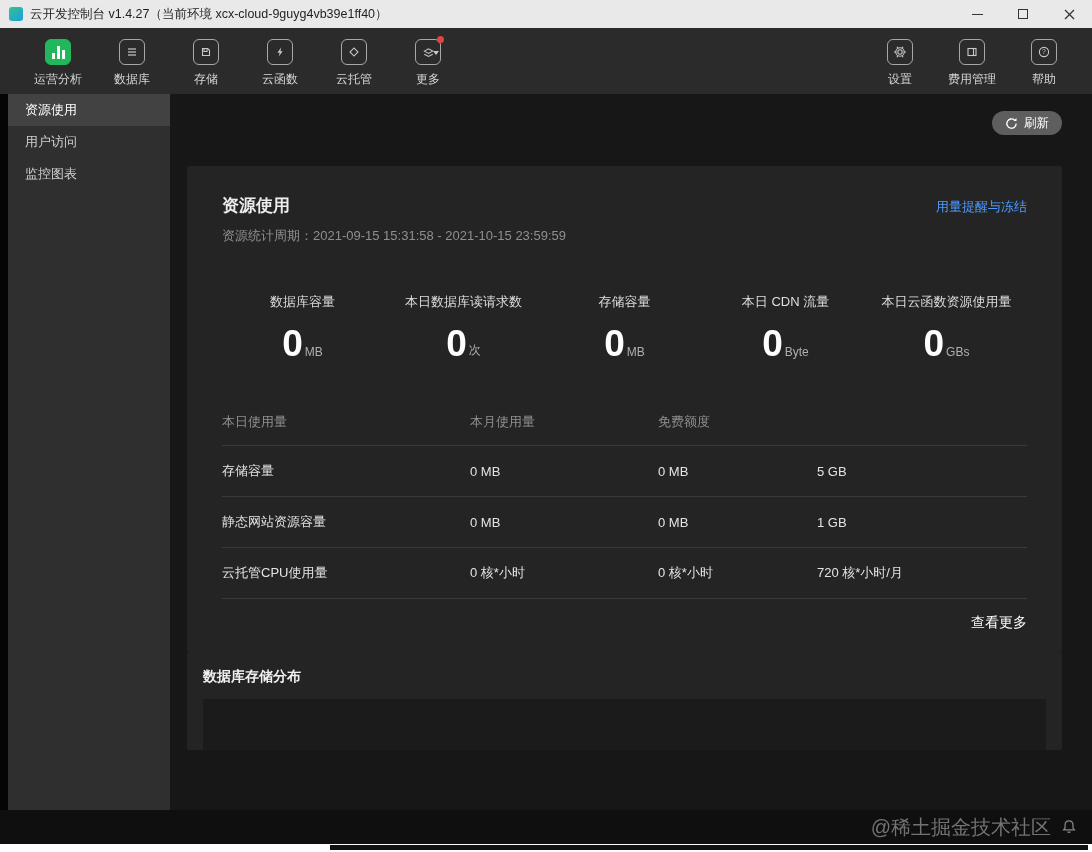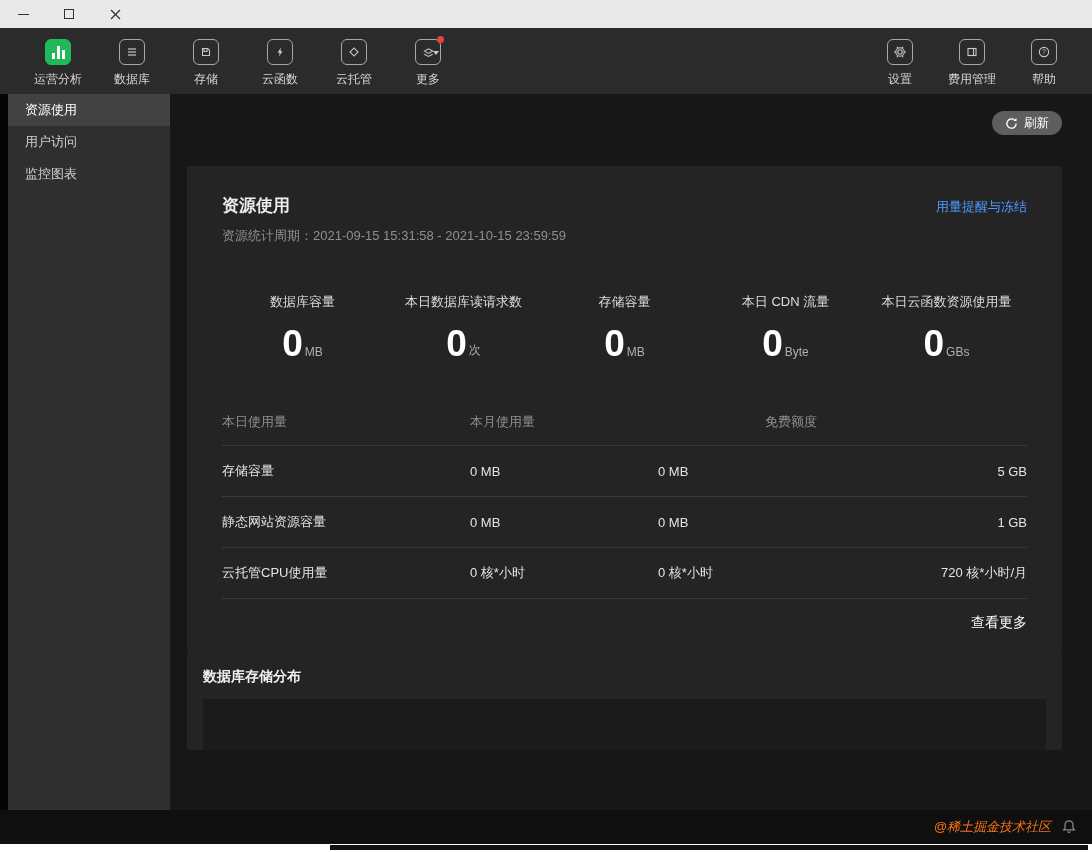--- a/index.html
+++ b/index.html
@@ -50,42 +50,46 @@
   .stats { display:flex; margin-top:36px; }
   .stat { flex:1; text-align:center;margin-top:12px; }
   .stat-label { font-size:13px; color:#dedede; }
   .stat-value { margin-top:17px; display:flex; justify-content:center; align-items:flex-end; }
   .stat-value .num { font-size:37px; font-weight:700; color:#fff; line-height:0.85; }
   .stat-value .unit { font-size:12px; color:#b0b0b0; margin-left:2px; }
 
   .rtable { margin-top:46px; }
   .trow { display:grid; grid-template-columns:248px 188px 1fr 210px; align-items:center; padding:16px 0; border-bottom:1px solid #3a3a3a; font-size:13px; color:#e3e3e3; }
   .trow.head { color:#8f8f8f; padding:8px 0 14px; }
-  .tcell.right { text-align:right; }
+  .tcell.right { }
   .more-row { text-align:right; padding:14px 0 4px; }
   .more-link { font-size:14px; color:#ffffff; cursor:pointer; }
 
   .card2 { height:98px; padding:16px; overflow:hidden; }
   .card2-title { font-size:14px; font-weight:700; color:#f0f0f0; }
   .chart-area { margin-top:13px; background:#1b1b1c; height:76px; }
 
   
   .bottom-bar { flex:0 0 34px; background:#0f0f0f; display:flex; align-items:center; justify-content:flex-end; gap:9px; padding-right:14px; }
-  .watermark { color:#f97316; font-size:13px;font-style:italic; }
+  .watermark { color:#737373; font-size:20px; }
   .bottom-strip { flex:0 0 8px; background:#fff; position:relative; }
   .strip-bar { position:absolute; left:330px; right:4px; top:1px; height:5px; background:#111; }
 
   svg { display:block; }
 </style>
 </head>
 <body>
 
 <div class="window">
 
   <div class="titlebar">
+    <div class="titlebar-left">
+      <span class="app-logo"></span>
+      <span class="title-text">云开发控制台 v1.4.27（当前环境 xcx-cloud-9guyg4vb39e1ff40）</span>
+    </div>
     <div class="window-controls">
       <button class="win-btn">
           <span class="icon-min"></span>
         </button>
       <button class="win-btn">
           <span class="icon-max"></span>
         </button>
       <button class="win-btn">
         <svg width="11" height="11" viewBox="0 0 11 11">
             <line x1="1" y1="1" x2="10" y2="10" stroke="#333" stroke-width="1.2"></line>

